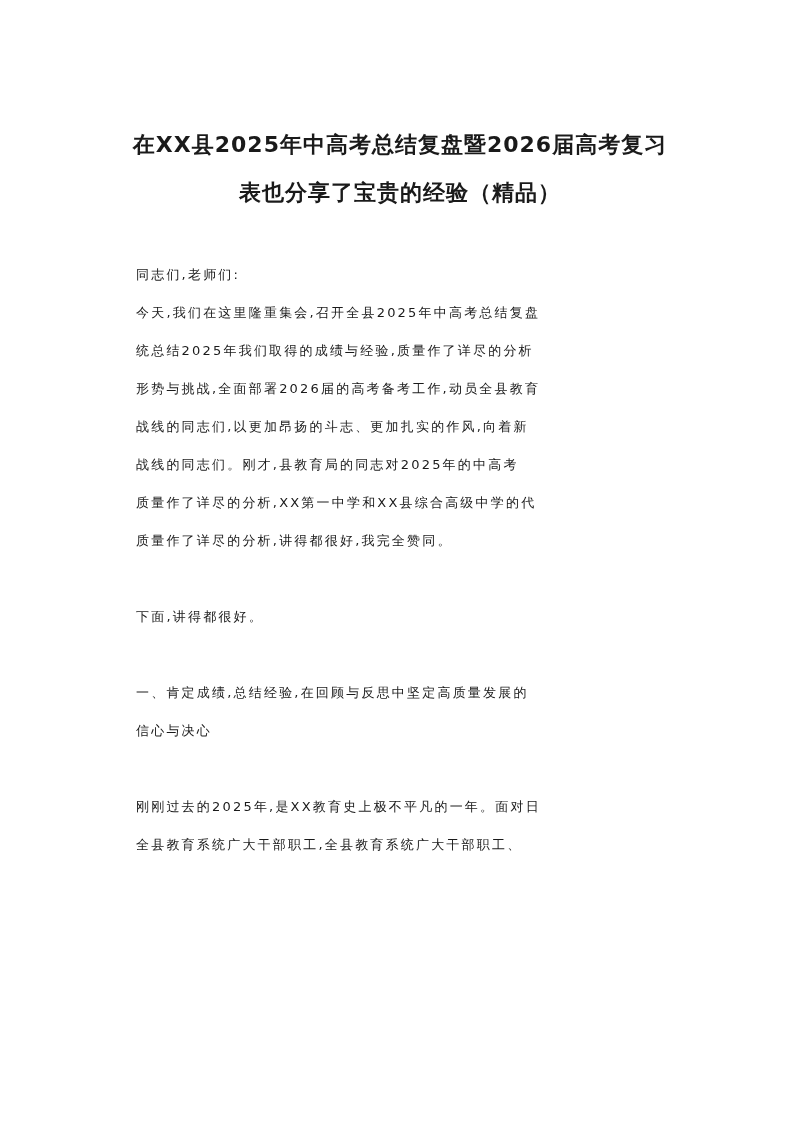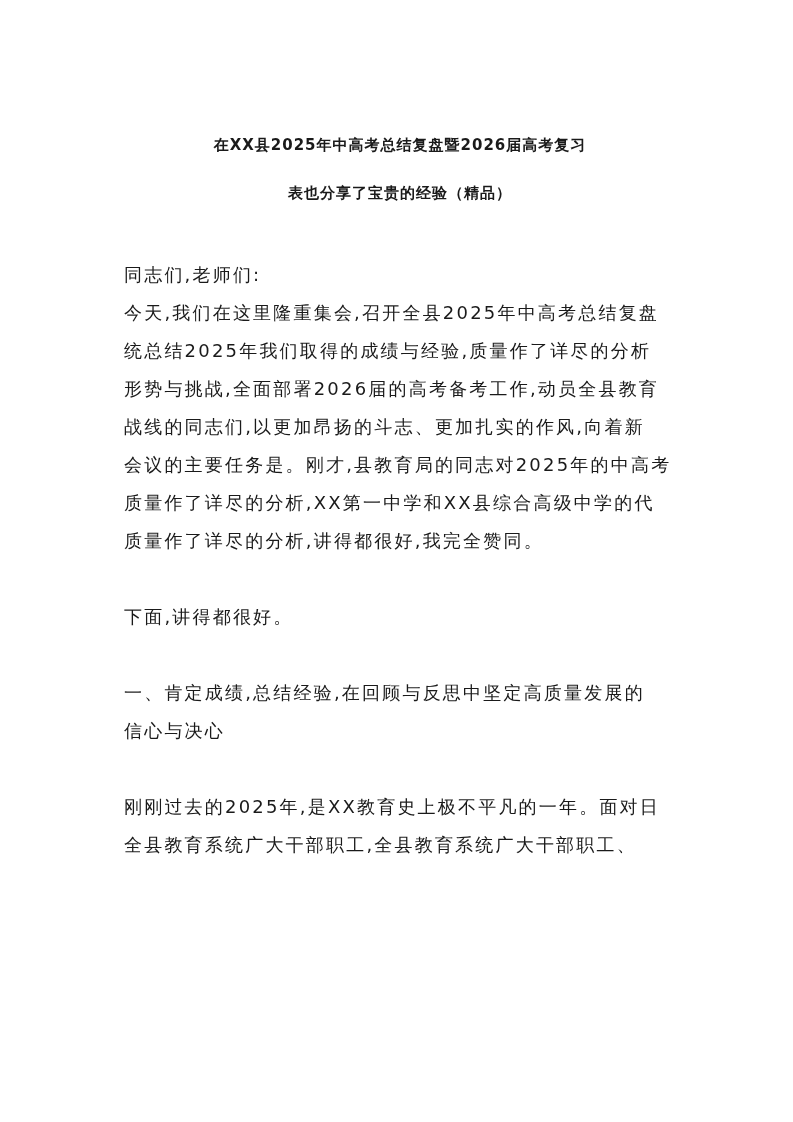--- a/index.html
+++ b/index.html
@@ -1,43 +1,43 @@
 <!DOCTYPE html>
 <html><head>
 <meta charset="utf-8">
 <style>
   html, body { margin: 0; padding: 0; background: #ffffff; }
   body { width: 793px; height: 1122px; position: relative; overflow: hidden;
          font-family: "DejaVu Sans", "Liberation Sans", sans-serif; color: #1a1a1a; }
   .page { position: absolute; left: 0; top: 0; width: 793px; height: 1122px; background: #fff; }
   .title { position: absolute; left: 110px; width: 580px; text-align: center;
-           font-size: 15px; font-weight: bold; letter-spacing: 1px; line-height: 48px; top: 121px; }
+           font-size: 22px; font-weight: bold; letter-spacing: 1px; line-height: 48px; top: 121px; }
   .title div { white-space: nowrap; }
-  .body { position: absolute; left: 124px; width: 560px; font-size: 18px; line-height: 38px;
+  .body { position: absolute; left: 136px; width: 560px; font-size: 13px; line-height: 38px;
           letter-spacing: 2.2px; }
   .line { white-space: nowrap; height: 38px; }
   .gap { height: 38px; }
 </style>
 </head>
 <body>
 
 <div class="page">
   <div class="title">
     <div>在XX县2025年中高考总结复盘暨2026届高考复习</div>
     <div>表也分享了宝贵的经验（精品）</div>
   </div>
 
   <div class="body" style="top:256px;">
     <div class="line">同志们,老师们:</div>
     <div>
       <div class="line">今天,我们在这里隆重集会,召开全县2025年中高考总结复盘</div>
       <div class="line">统总结2025年我们取得的成绩与经验,质量作了详尽的分析</div>
       <div class="line">形势与挑战,全面部署2026届的高考备考工作,动员全县教育</div>
       <div class="line">战线的同志们,以更加昂扬的斗志、更加扎实的作风,向着新</div>
-      <div class="line">会议的主要任务是。刚才,县教育局的同志对2025年的中高考</div>
+      <div class="line">战线的同志们。刚才,县教育局的同志对2025年的中高考</div>
       <div class="line">质量作了详尽的分析,XX第一中学和XX县综合高级中学的代</div>
       <div class="line">质量作了详尽的分析,讲得都很好,我完全赞同。</div>
     </div>
     <div class="gap"></div>
     <div class="line">下面,讲得都很好。</div>
     <div class="gap"></div>
     <div>
       <div class="line">一、肯定成绩,总结经验,在回顾与反思中坚定高质量发展的</div>
       <div class="line">信心与决心</div>
     </div>

